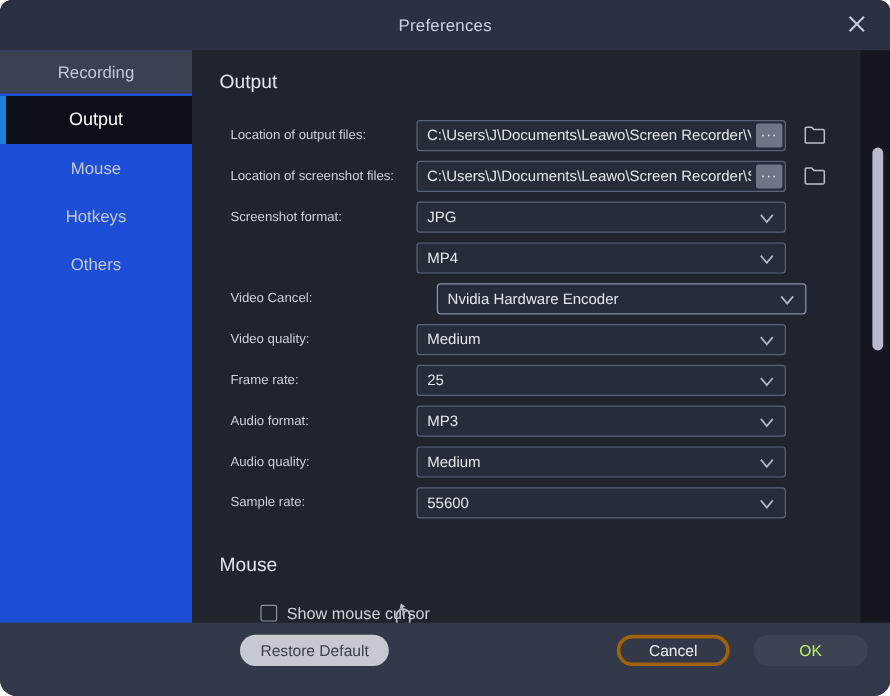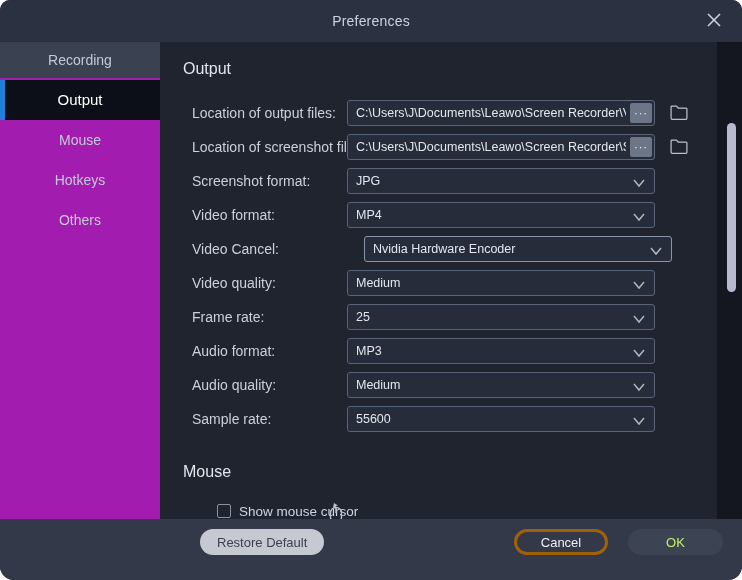--- a/index.html
+++ b/index.html
@@ -13,41 +13,41 @@
   .titlebar { position:absolute; left:0; top:0; width:742px; height:42px; background:#2b3140; }
   .titlebar .title {
     position:absolute; left:0; right:0; top:0; height:42px; line-height:42px;
     text-align:center; color:#ccd1e0; font-size:14px; letter-spacing:.2px;
   }
   .close-btn { position:absolute; right:13px; top:5px; width:30px; height:30px; cursor:pointer;
     display:flex; align-items:center; justify-content:center; }
   .close-btn svg { display:block; }
 
   
-  .sidebar { position:absolute; left:0; top:42px; width:160px; height:477px; background:#a21caf; }
+  .sidebar { position:absolute; left:0; top:42px; width:160px; height:477px; background:#1d4ed8; }
   .side-item { position:absolute; left:0; width:160px; text-align:center; color:#c3c9d7;
     font-size:14px; cursor:pointer; }
   .side-item.recording { top:0; height:36px; line-height:36px; background:#3a4150; }
   .side-item.selected  { top:38px; height:40px; line-height:40px; background:#0c0f17; color:#ffffff; font-size:15px; }
   .side-item.selected .accent { position:absolute; left:0; top:0; width:5px; height:40px; background:#1f7fd9; }
   .side-item.mouse   { top:78px;  height:40px; line-height:40px; }
   .side-item.hotkeys { top:118px; height:40px; line-height:40px; }
   .side-item.others  { top:158px; height:40px; line-height:40px; }
 
   
   .content { position:absolute; left:160px; top:42px; width:582px; height:477px; background:#1f242e; overflow:hidden; }
   .section-title { position:absolute; left:23px; color:#e2e6ed; font-size:16px; }
   .st-output { top:18px; }
   .st-mouse  { top:421px; }
 
   .field-row { position:absolute; left:0; right:0; height:26px; }
   .r0{top:58px}.r1{top:92px}.r2{top:126px}.r3{top:160px}.r4{top:194px}
   .r5{top:228px}.r6{top:262px}.r7{top:296px}.r8{top:330px}.r9{top:364px}
   .field-label { position:absolute; left:32px; top:0; height:26px; line-height:26px;
-    color:#cbd0dc; font-size:14px; white-space:nowrap; }
+    color:#cbd0dc; font-size:11px; white-space:nowrap; }
   .control { position:absolute; left:187px; top:0; width:308px; height:26px;
     background:#262c3a; border:1px solid #5a6478; border-radius:3px; }
   .control.hl { border-color:#8b95a9;margin-left:17px; }
   .path-input {
     position:absolute; left:0; top:0; width:100%; height:24px; border:none; outline:none;
     background:transparent; color:#e3e6ec; font-size:12.5px; font-family:"Liberation Sans", sans-serif;
     padding:0 28px 0 8px; }
   .ellipsis-btn { position:absolute; right:2px; top:2px; width:22px; height:20px;
     background:#6d7687; border:none; border-radius:2px; color:#f2f3f6; font-size:11px;
     line-height:18px; text-align:center; cursor:pointer; letter-spacing:1px; }
@@ -145,21 +145,20 @@
         <span class="select-value">JPG</span>
         <span class="chevron">
           <svg width="14" height="12" viewBox="0 0 14 12">
               <polyline points="2,3 7,9 12,3" fill="none" stroke="#aeb6c4" stroke-width="1.5"></polyline>
             </svg>
         </span>
       </div>
     </div>
 
     <div class="field-row r3">
-      <span class="field-label">Video format:</span>
       <div class="control">
         <span class="select-value">MP4</span>
         <span class="chevron">
           <svg width="14" height="12" viewBox="0 0 14 12">
               <polyline points="2,3 7,9 12,3" fill="none" stroke="#aeb6c4" stroke-width="1.5"></polyline>
             </svg>
         </span>
       </div>
     </div>
 

